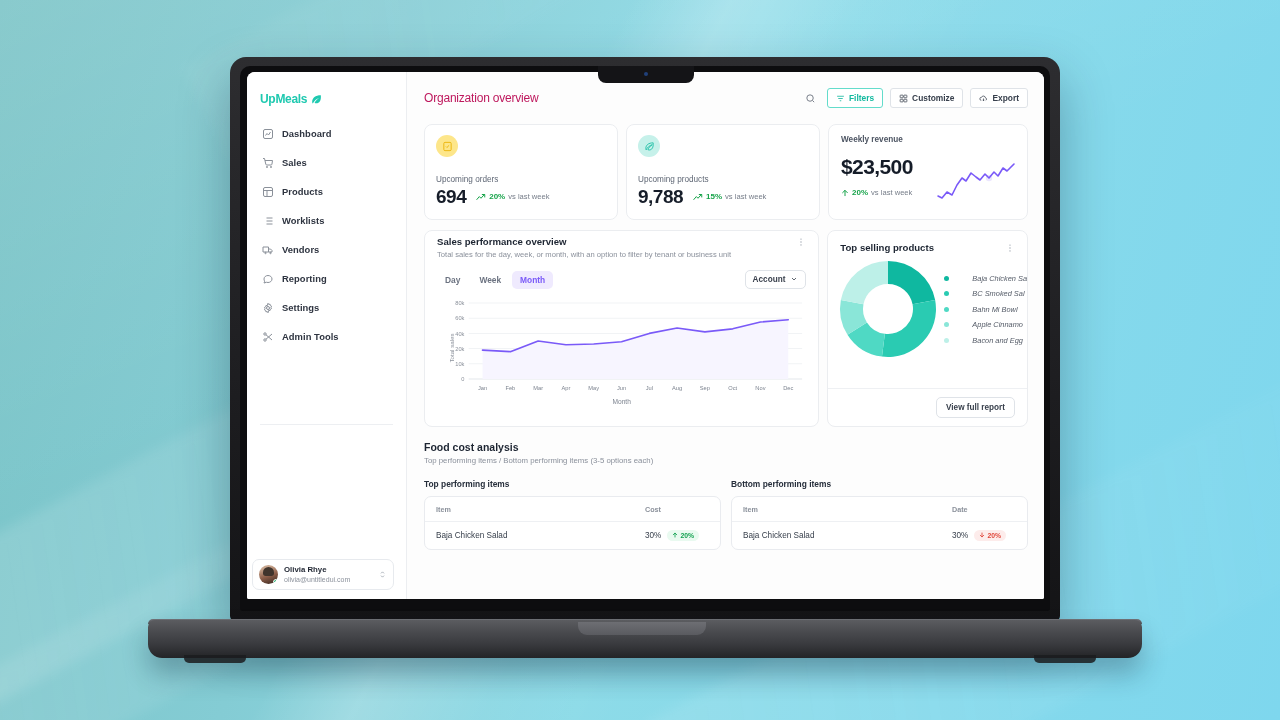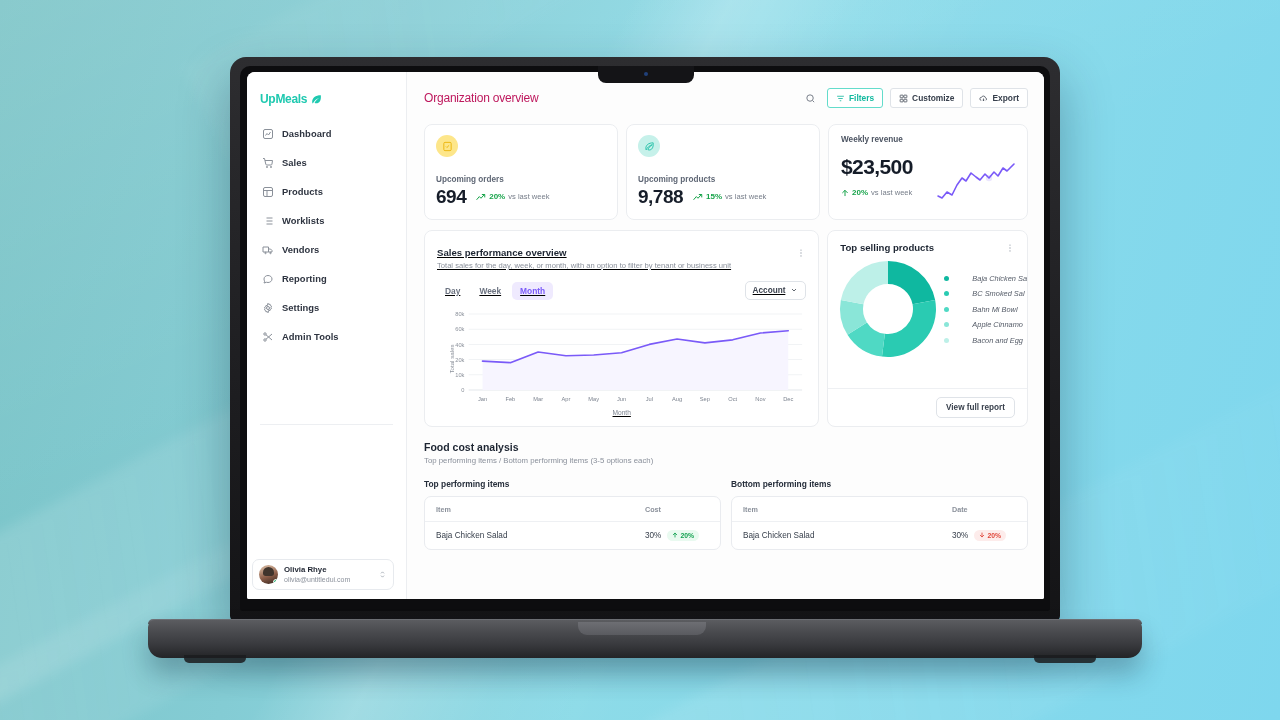--- a/index.html
+++ b/index.html
@@ -157,37 +157,37 @@
   .btn-accent { border-color: #63dccb; color: #13b99f; }
   .btn svg { display: block; }
 
   
   .stats { display: flex; gap: 8px; margin-bottom: 10px; }
   .card { background: #fff; border: 1px solid #ebedf0; border-radius: 8px; }
   .stat { flex: 1; padding: 10px 11px 11px; min-height: 96px; }
   .stat-ico { width: 22px; height: 22px; border-radius: 50%; display: flex; align-items: center; justify-content: center; }
   .stat-ico.yellow { background: #fde68a; color: #eab308; }
   .stat-ico.teal { background: #c6f1ea; color: #21bfa6; }
-  .stat-label { font-size: 8.2px; color: #5f6775; margin-top: 18px; font-weight: 700; }
+  .stat-label { font-size: 8.2px; color: #5f6775; margin-top: 18px; font-weight: 400; }
   .stat-row { display: flex; align-items: flex-end; gap: 10px; margin-top: 3px; }
   .stat-value { font-size: 19px; font-weight: 700; color: #161d29; letter-spacing: -.5px; line-height: 1; }
   .stat-delta { display: flex; align-items: center; gap: 3px; padding-bottom: 1px; }
   .delta-pct { font-size: 8px; font-weight: 700; color: #17a34a; }
   .delta-note { font-size: 7.6px; color: #767d89; }
 
   .rev { flex: 0 0 200px; padding: 10px 12px 11px; display: flex; flex-direction: column; }
   .rev-label { font-size: 8.2px; color: #4c5462; font-weight: 600; }
   .rev-body { display: flex; align-items: flex-end; justify-content: space-between; margin-top: 12px; }
   .rev-value { font-size: 21px; font-weight: 700; color: #151c28; letter-spacing: -.6px; line-height: 1; }
   .rev-delta { display: flex; align-items: center; gap: 3px; margin-top: 6px; }
   .spark { width: 78px; height: 40px; }
 
   
   .mid { display: flex; gap: 8px; margin-bottom: 14px; }
-  .perf { flex: 1; padding: 16px 12px 10px; text-decoration: underline; }
+  .perf { flex: 1; padding: 5px 12px 10px; }
   .panel-head { display: flex; justify-content: space-between; align-items: flex-start; }
   .panel-title { font-size: 9.6px; font-weight: 700; color: #1d2532; }
   .panel-sub { font-size: 7.6px; color: #8a909b; margin-top: 3px; }
   .kebab { color: #9aa1ab; display: flex; padding-top: 1px; }
 
   .tabs-row { display: flex; align-items: center; justify-content: space-between; margin-top: 11px; }
   .tabs { display: flex; gap: 3px; }
   .tab { font-size: 8.4px; font-weight: 700; color: #6b7280; padding: 4px 8px; border-radius: 5px; }
   .tab.active { background: #efeafe; color: #7a5af8; }
   .select {

